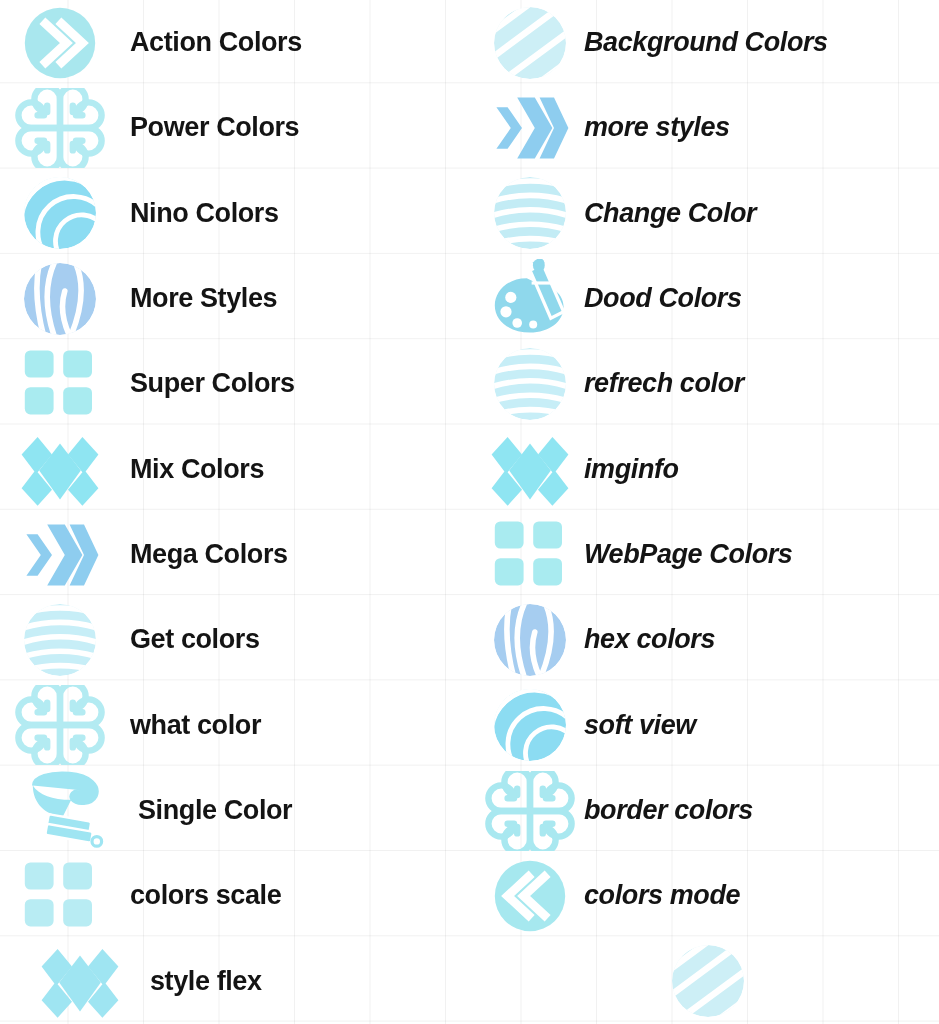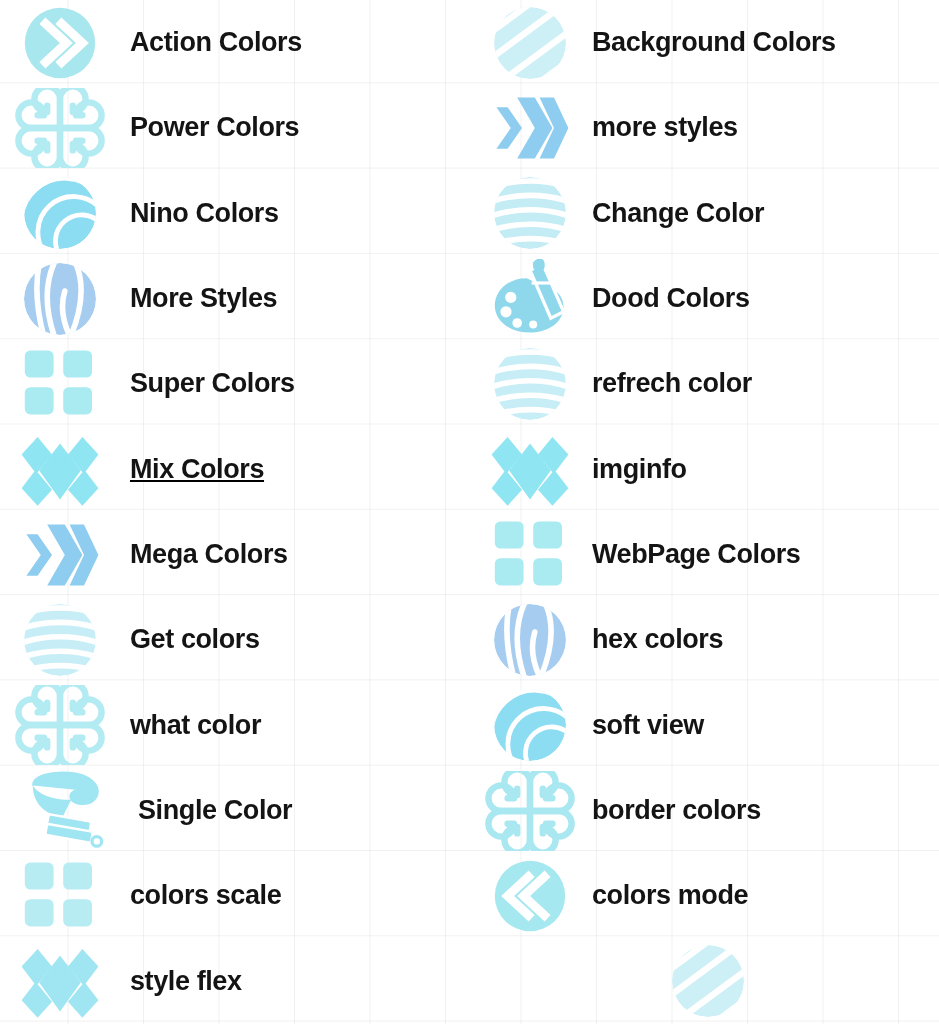--- a/index.html
+++ b/index.html
@@ -63,21 +63,21 @@
 
   .item-label {
     font-size: 27px;
     font-weight: 700;
     letter-spacing: -0.4px;
     color: #141414;
     white-space: nowrap;
     line-height: 1;
     margin-left: 16px;
   }
-  .col-right .item-label { margin-left: 8px; }
+  .col-right .item-label { margin-left: 0; font-style: italic; }
 </style>
 </head>
 <body>
 
 <div id="app">
 
   <div id="grid-overlay"></div>
 
   <div id="list">
       <div class="item col-left" style="grid-area: 1 / 1;">
@@ -246,21 +246,21 @@
                 <path d="M-6 38 Q50 18 106 38"></path>
                 <path d="M-6 56 Q50 36 106 56"></path>
                 <path d="M-6 74 Q50 54 106 74"></path>
                 <path d="M-6 92 Q50 72 106 92"></path>
               </g>
             </g>
           </svg>
         </span>
         <span class="item-label">refrech color</span>
       </div>
-      <div class="item col-left" style="grid-area: 6 / 1; text-decoration: underline;">
+      <div class="item col-left" style="grid-area: 6 / 1;">
         <span class="item-icon">
           <svg width="92" height="80" viewBox="0 0 100 100">
             <path d="M22 10 L40 32 L22 54 L40 76 L22 96 L2 74 L18 53 L2 32 Z" fill="#8fe5f2"></path>
             <path d="M50 18 L76 52 L50 88 L24 52 Z" fill="#8fe5f2"></path>
             <path d="M78 10 L98 32 L82 53 L98 74 L78 96 L60 76 L78 54 L60 32 Z" fill="#8fe5f2"></path>
           </svg>
         </span>
         <span class="item-label">Mix Colors</span>
       </div>
       <div class="item col-right" style="grid-area: 6 / 2;">
@@ -419,21 +419,21 @@
       <div class="item col-right" style="grid-area: 11 / 2;">
         <span class="item-icon">
           <svg width="92" height="80" viewBox="0 0 100 100">
             <circle cx="50" cy="50" r="44" fill="#a6e8ef"></circle>
             <path d="M68 26 L42 50 L68 74" fill="none" stroke="#fff" stroke-width="11" stroke-linecap="square" stroke-linejoin="miter"></path>
             <path d="M48 26 L22 50 L48 74" fill="none" stroke="#fff" stroke-width="11" stroke-linecap="square" stroke-linejoin="miter"></path>
           </svg>
         </span>
         <span class="item-label">colors mode</span>
       </div>
-      <div class="item col-left" style="grid-area: 12 / 1;">
+      <div class="item col-left" style="grid-area: 12 / 1; margin-left: 20px;">
         <span class="item-icon">
           <svg width="92" height="80" viewBox="0 0 100 100">
             <path d="M22 10 L40 32 L22 54 L40 76 L22 96 L2 74 L18 53 L2 32 Z" fill="#9fe5f2"></path>
             <path d="M50 18 L76 52 L50 88 L24 52 Z" fill="#9fe5f2"></path>
             <path d="M78 10 L98 32 L82 53 L98 74 L78 96 L60 76 L78 54 L60 32 Z" fill="#9fe5f2"></path>
           </svg>
         </span>
         <span class="item-label">style flex</span>
       </div>
       <div class="item col-right" style="grid-area: 12 / 2; flex-direction: column;">

